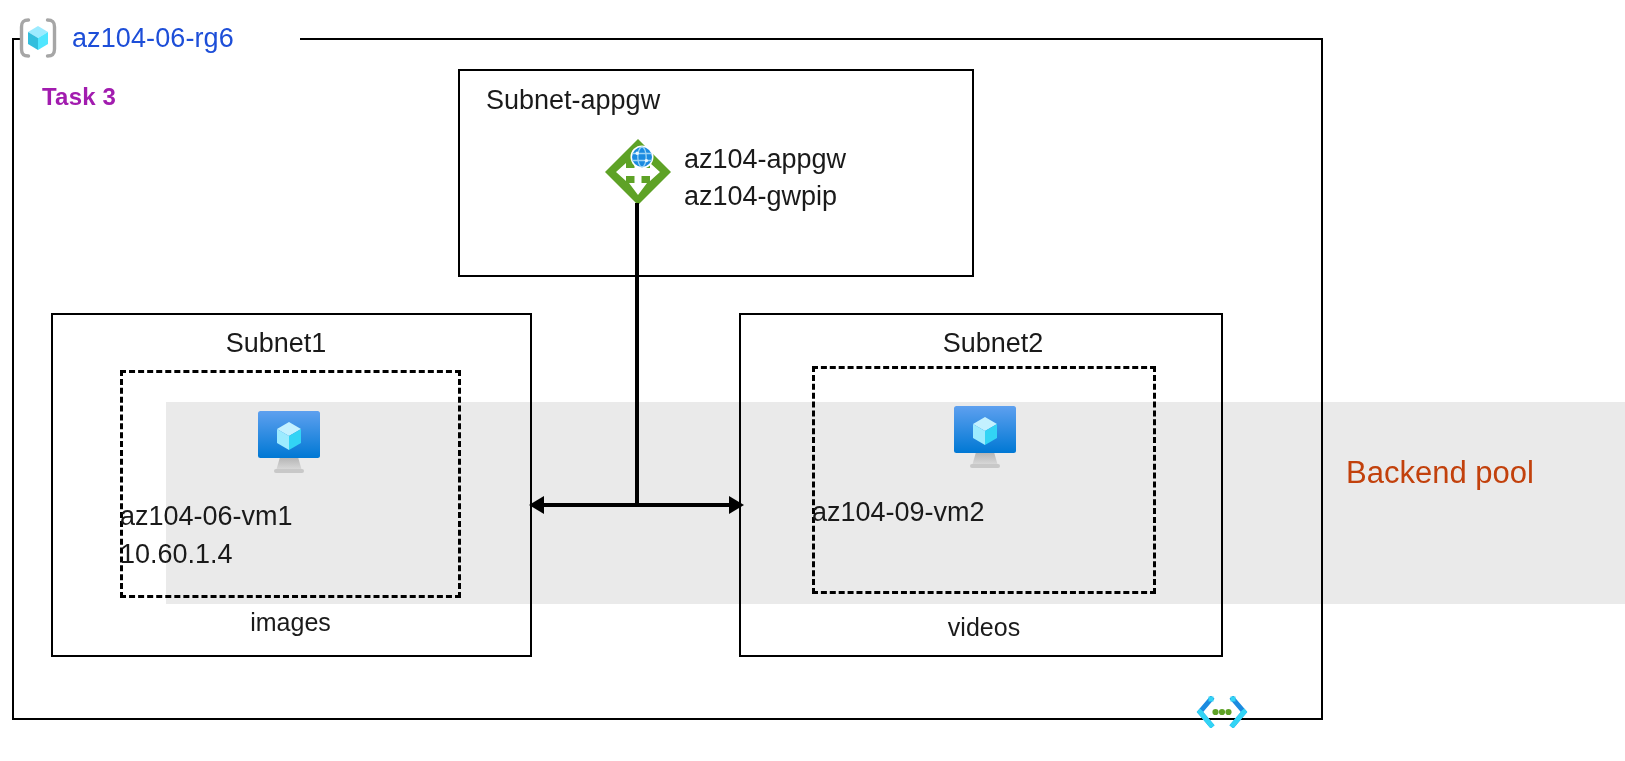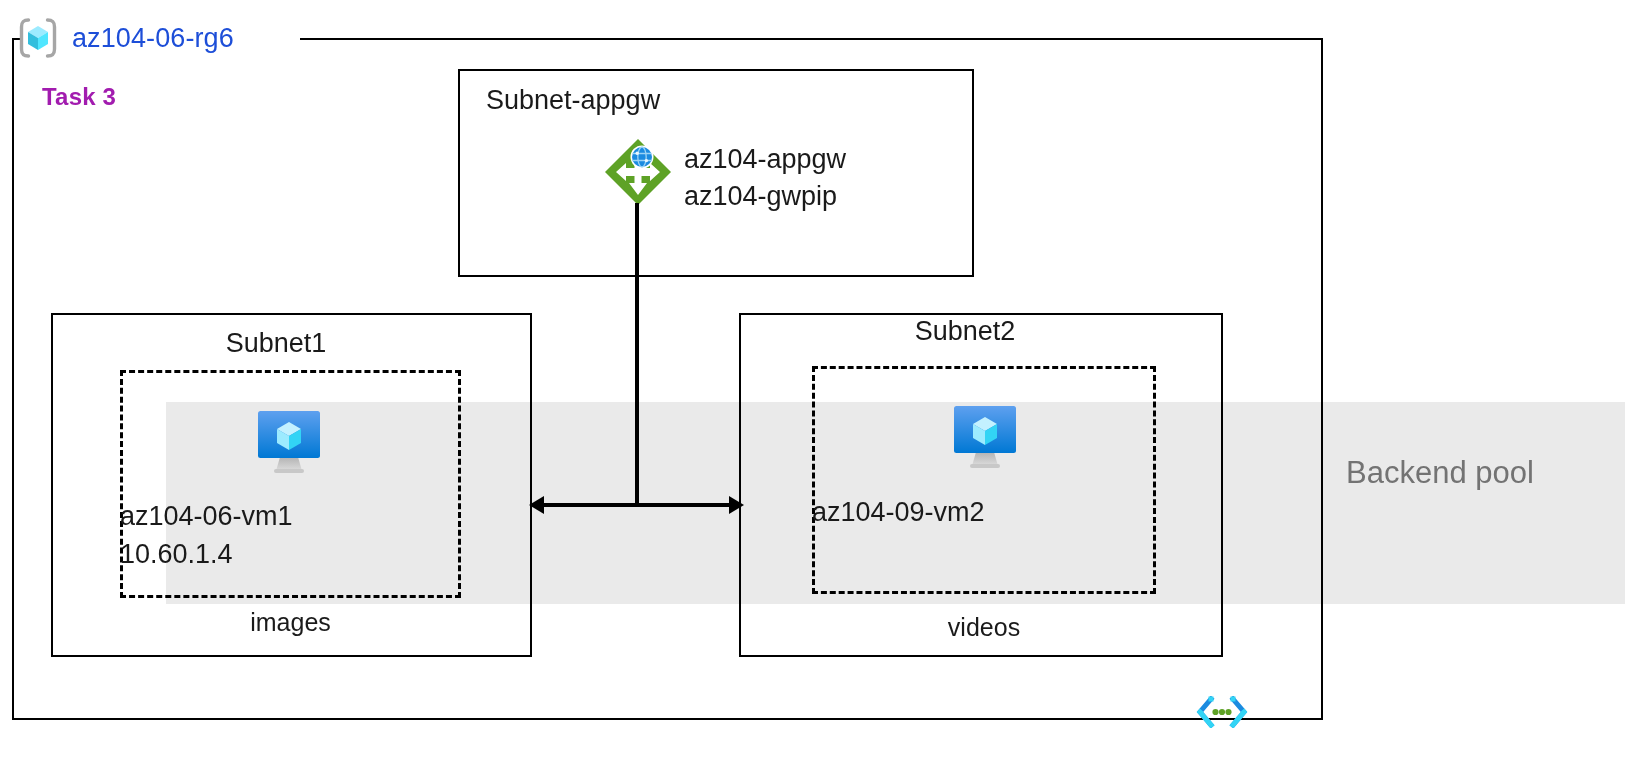--- a/index.html
+++ b/index.html
@@ -79,21 +79,21 @@
     top: 402px;
     width: 1459px;
     height: 202px;
     background: #eaeaea;
   }
   .backend-label {
     position: absolute;
     left: 1346px;
     top: 455px;
     font-size: 31px;
-    color: #737373;
+    color: #c2410c;
     white-space: nowrap;
   }
 
   
   .solid-box {
     position: absolute;
     border: 2px solid #000000;
     box-sizing: border-box;
     background: transparent;
   }
@@ -122,21 +122,21 @@
   
   .appgw-box     { left: 458px;  top: 69px;  width: 516px;  height: 208px; }
   .appgw-title   { left: 470px;  top: 85px; margin-left: 16px;  }
   .appgw-icon    { position: absolute; left: 603px; top: 137px; width: 70px; height: 70px; }
   .appgw-names   { position: absolute; left: 684px; top: 141px; font-size: 27px; line-height: 37px; color:#1a1a1a; white-space: nowrap; }
 
   
   .subnet1-box   { left: 51px;  top: 313px; width: 481px; height: 344px; }
   .subnet2-box   { left: 739px; top: 313px; width: 484px; height: 344px; }
   .subnet1-title { left: 51px;  top: 328px; width: 450px; }
-  .subnet2-title { left: 739px; top: 316px; width: 452px; }
+  .subnet2-title { left: 739px; top: 328px; width: 452px; padding-left: 28px; }
 
   .vmbox1        { left: 120px; top: 370px; width: 341px; height: 228px; }
   .vmbox2        { left: 812px; top: 366px; width: 344px; height: 228px; }
 
   .vm-icon       { position: absolute; width: 78px; height: 72px; }
   .vm-icon-1     { left: 250px; top: 405px; }
   .vm-icon-2     { left: 946px; top: 400px; }
 
   .vm-names      { position: absolute; font-size: 27px; line-height: 38px; color:#1a1a1a; text-align:left; white-space: nowrap; }
   .vm-names-1    { left: 120px; top: 497px; width: 341px; }

